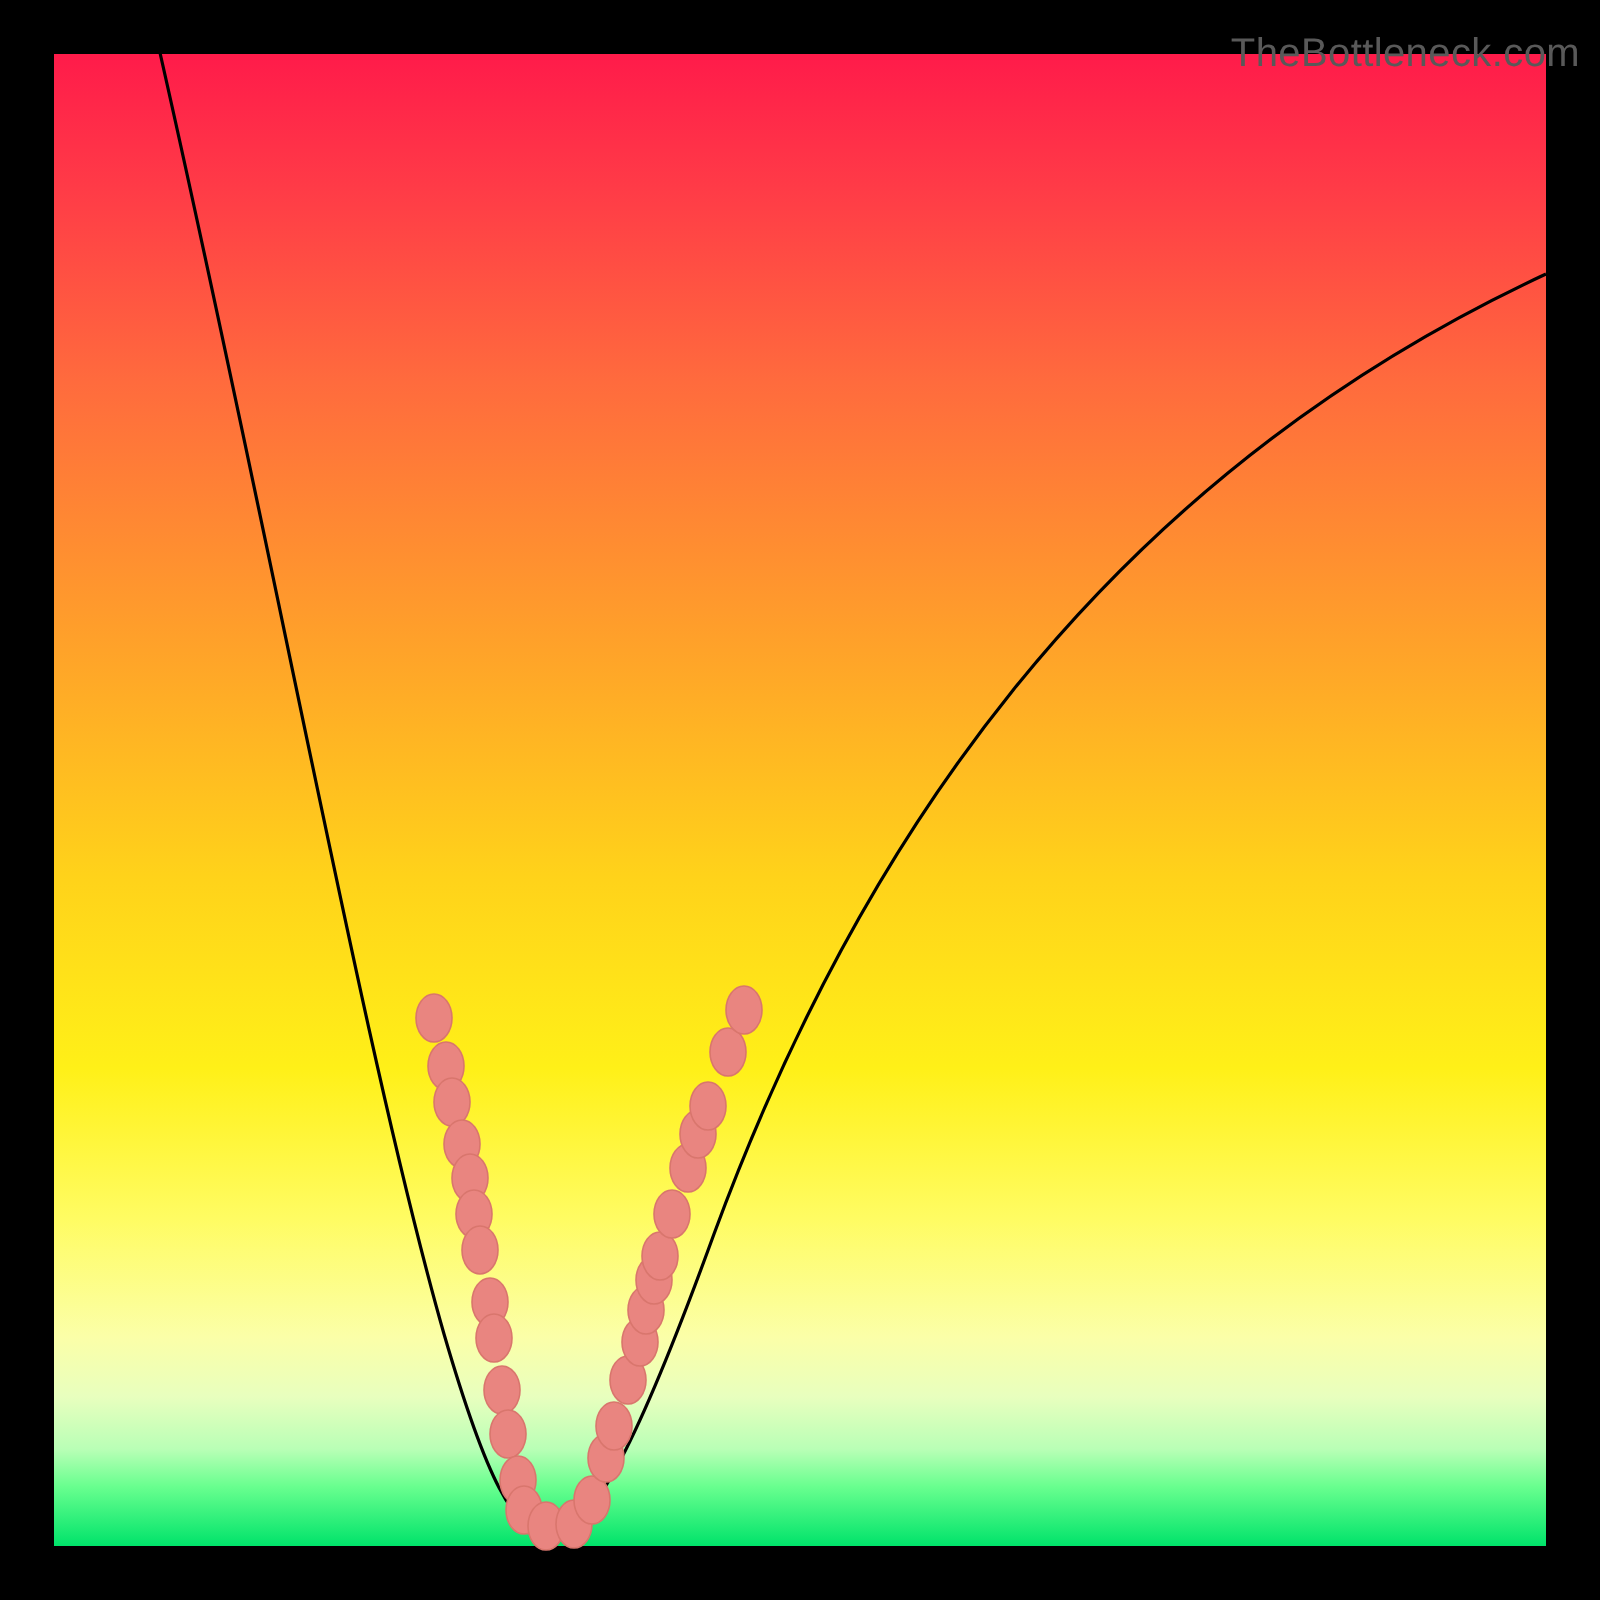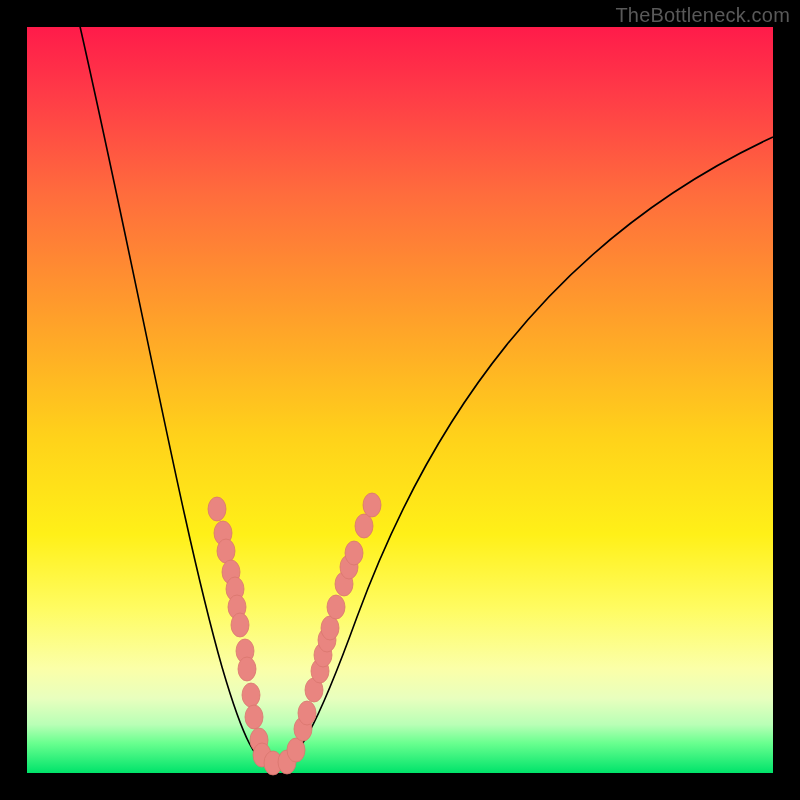--- a/index.html
+++ b/index.html
@@ -27,21 +27,21 @@
       #fffc62 78%,
       #fbffa8 86%,
       #e8ffbe 90%,
       #b9ffb6 93.5%,
       #69ff8f 96%,
       #00e36a 100%
     );
   }
   .attrib {
     position: absolute;
-    top: 4px;
+    top: 16px;
     right: 10px;
     color: #595959;
     font-size: 20px;
     letter-spacing: 0.2px;
     font-weight: 500;
   }
   svg.plot {
     position: absolute;
     left: 0;
     top: 0;

